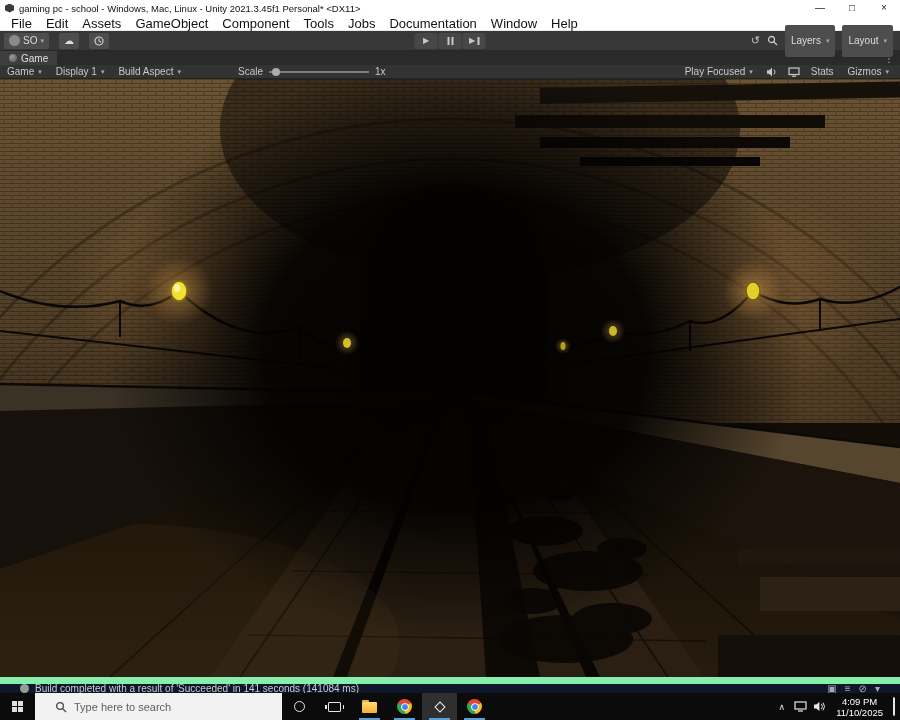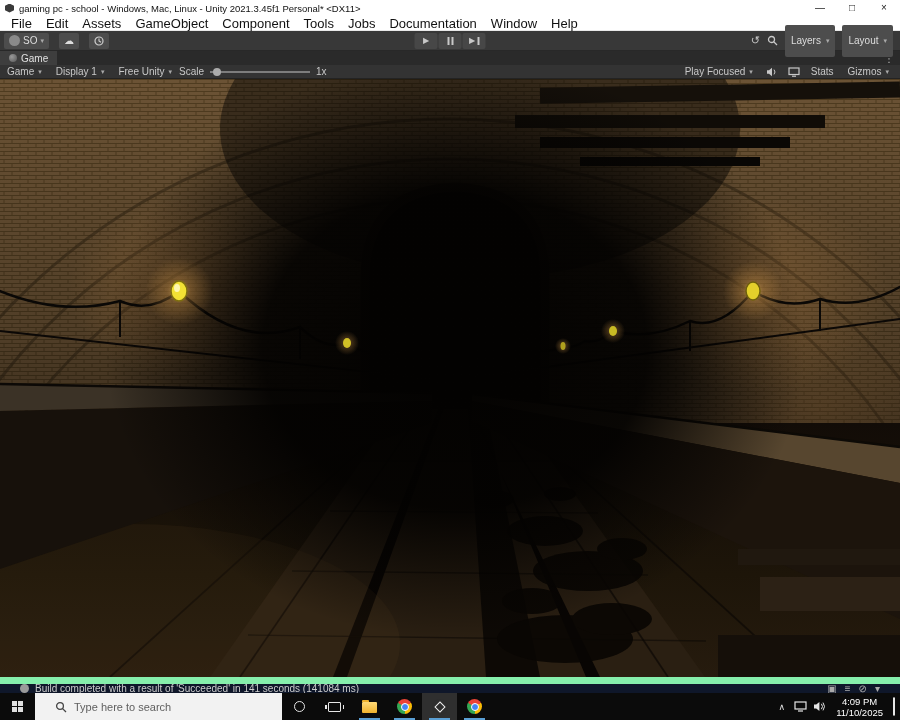--- a/index.html
+++ b/index.html
@@ -33,21 +33,21 @@
 
   
   .tabrow{height:14px;background:#2a2a2a;display:flex;align-items:center;flex:0 0 14px}
   .tab{height:14px;background:#3e3e3e;display:flex;align-items:center;gap:4px;padding:0 9px;font-size:10px;color:#e0e0e0}
   .tab-ic{width:8px;height:8px;border-radius:50%;background:radial-gradient(circle at 35% 35%,#9a9a9a,#555)}
   .kebab{margin-left:auto;padding:0 6px;color:#bbb;font-size:10px}
 
   
   .gtoolbar{height:14px;background:#333333;display:flex;align-items:center;flex:0 0 14px;font-size:10px;color:#c8c8c8;border-bottom:1px solid #232323}
   .g-dd{display:flex;align-items:center;gap:4px;padding:0 7px;height:100%}
-  .scale-group{display:flex;align-items:center;gap:6px;}
+  .scale-group{display:flex;align-items:center;gap:6px;margin-left:50px}
   .slider{width:100px;height:10px;display:flex;align-items:center;position:relative}
   .slider::before{content:'';position:absolute;left:0;right:0;top:4.5px;height:1.5px;background:#7d7d7d}
   .knob{position:absolute;left:3px;top:1px;width:8px;height:8px;border-radius:50%;background:#ababab}
   .g-right{margin-left:auto;display:flex;align-items:center;gap:2px;padding-right:4px}
   .g-ic{display:flex;align-items:center;padding:0 4px}
   .g-btn{padding:0 5px}
 
   
   .viewport{display:block;flex:0 0 598px}
 
@@ -175,21 +175,21 @@
   <div class="gtoolbar">
     <div class="g-dd">
       <span>Game</span>
       <span class="dd">▾</span>
     </div>
     <div class="g-dd">
       <span>Display 1</span>
       <span class="dd">▾</span>
     </div>
     <div class="g-dd">
-      <span>Free Unity</span>
+      <span>Build Aspect</span>
       <span class="dd">▾</span>
     </div>
     <div class="scale-group">
       <span>Scale</span>
       <div class="slider">
           <div class="knob"></div>
         </div>
       <span>1x</span>
     </div>
     <div class="g-right">

